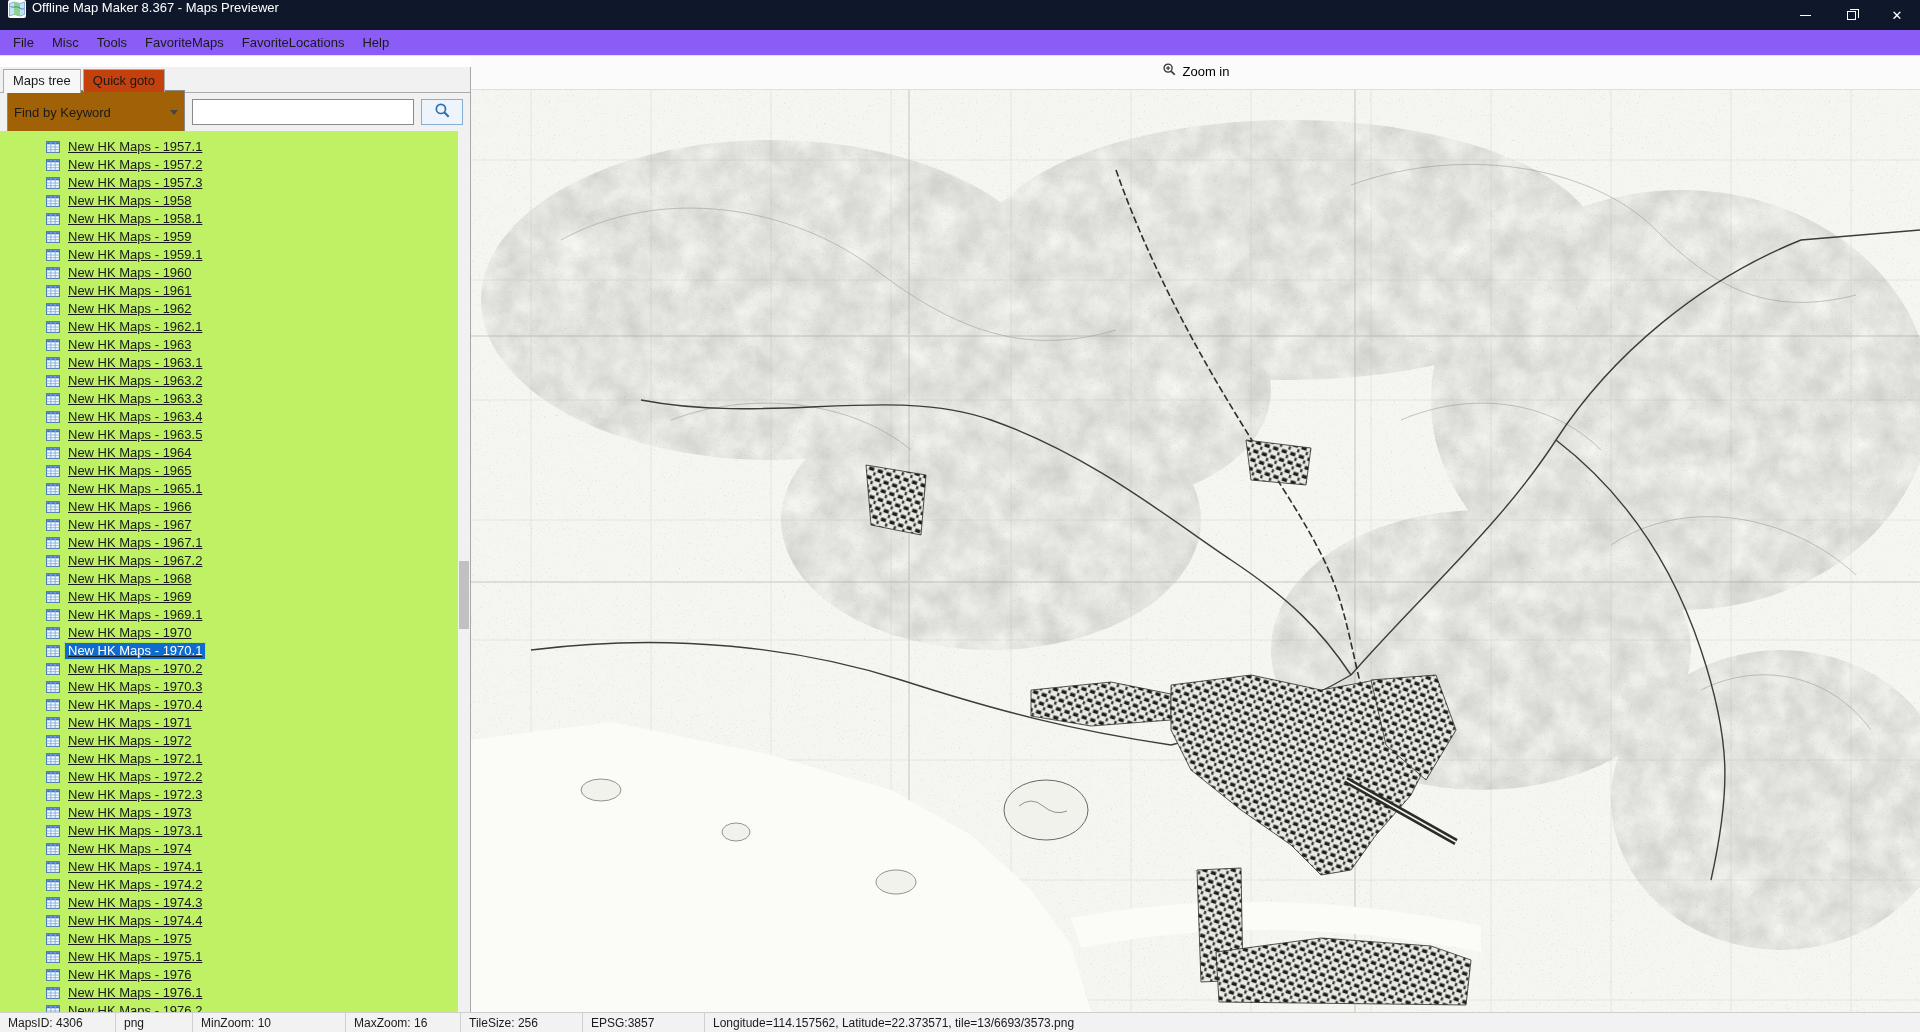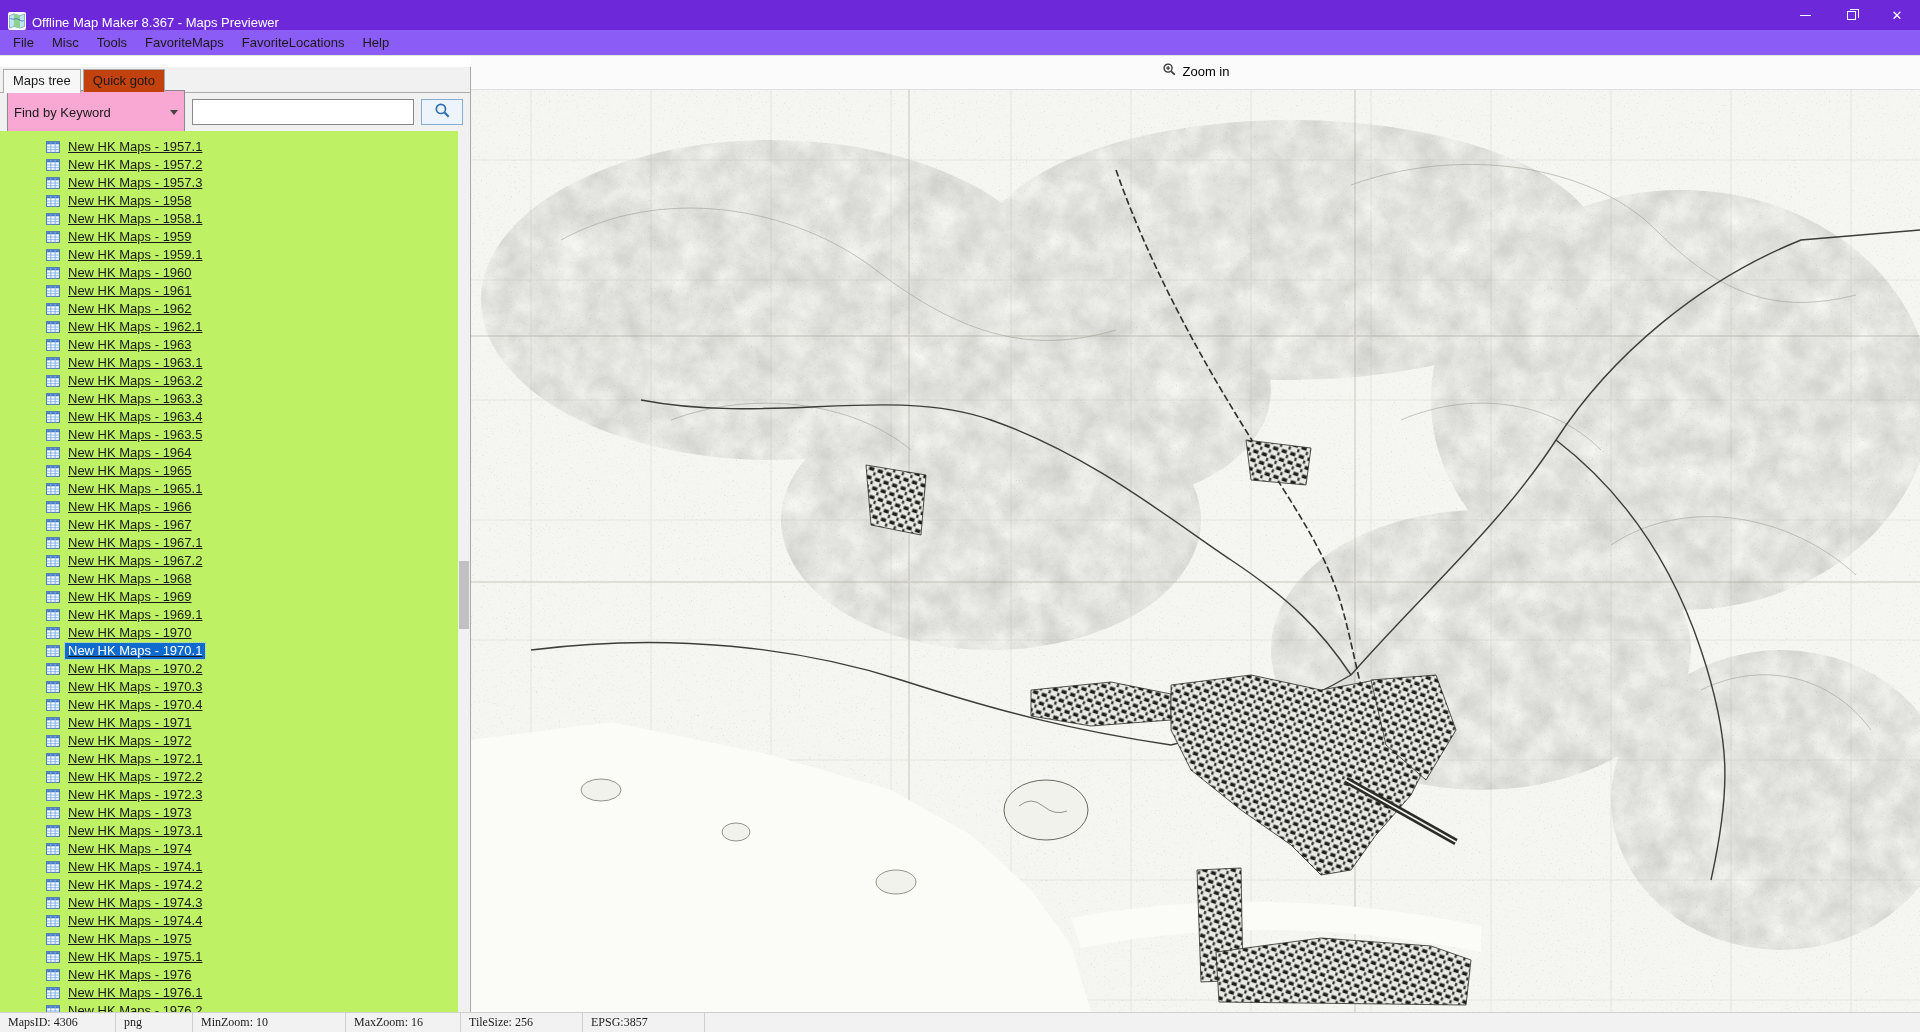--- a/index.html
+++ b/index.html
@@ -1,20 +1,20 @@
 <!DOCTYPE html>
 <html><head>
 <meta charset="utf-8">
 <style>
   * { box-sizing: border-box; margin: 0; padding: 0; }
   html,body { width:1920px; height:1032px; overflow:hidden;
     font-family:"Liberation Sans", sans-serif; font-size:13px; background:#fff; color:#1a1a1a; }
 
   
-  .titlebar { height:30px; background:#6d28d9; color:#fff; display:flex; align-items:flex-end; }
+  .titlebar { height:30px; background:#0f172a; color:#fff; display:flex; align-items:flex-start; }
   .app-icon { width:18px; height:18px; margin:0 6px 0 8px; flex:0 0 auto; }
   .title-text { font-size:13px; }
   .titlebar .spacer { flex:1; }
   .win-btn { width:46px; height:30px; display:flex; align-items:center; justify-content:center; color:#fff; }
   .min-glyph { display:block; width:11px; height:1px; background:#fff; }
   .restore-glyph { position:relative; width:9px; height:9px; border:1px solid #fff; }
   .restore-glyph::before { content:""; position:absolute; top:-3px; left:2px; width:8px; height:8px;
       border:1px solid #fff; border-left:none; border-bottom:none; }
   .close-glyph { font-size:13px; line-height:1; }
 
@@ -30,21 +30,21 @@
 
   
   .tabs { height:26px; display:flex; align-items:flex-end; padding-left:3px; background:#f1f1f1;
       border-bottom:1px solid #ababab; }
   .tab { padding:3px 9px 4px; border:1px solid #ababab; border-bottom:none; background:#c2410c;
       margin-right:2px; position:relative; }
   .tab.active { background:#f7f7f7; margin-bottom:-1px; padding-bottom:5px; z-index:2; }
 
   
   .search-row { height:38px; display:flex; align-items:center; gap:7px; padding:0 7px; background:#f1f1f1; }
-  .combo { width:178px; height:44px; background:#f9a8d4; border:1px solid #8a8a8a;
+  .combo { width:178px; height:44px; background:#a16207; border:1px solid #8a8a8a;
       display:flex; align-items:center; justify-content:space-between; padding:0 6px; }
   .combo-arrow { width:0; height:0; border-left:4px solid transparent; border-right:4px solid transparent;
       border-top:5px solid #444; }
   .search-input { flex:1; height:26px; border:1px solid #8a8a8a; padding:0 6px; font:inherit; background:#fff; }
   .search-btn { width:42px; height:26px; background:#eef4fb; border:1px solid #86aed2;
       display:flex; align-items:center; justify-content:center; }
 
   
   .tree { flex:1; background:#bef264; position:relative; overflow:hidden; padding:7px 0 0 46px;text-decoration:underline; }
   .tree-item { height:18px; display:flex; align-items:center; gap:5px; white-space:nowrap; }
@@ -63,21 +63,21 @@
   .rect-glyph { width:13px; height:11px; border:1px dashed #444; display:block; }
   .toolbar-input { width:282px; height:24px; border:1px solid #b3b3b3; padding:0 6px; font:inherit; background:#fff; margin-left:4px; }
 
   
   .map-area { flex:1; background:#f5f5f1; overflow:hidden; position:relative; }
   .map-area svg { display:block; }
 
   
   .statusbar { height:20px; background:#f2f2f2; border-top:1px solid #cfcfcf; display:flex;
       align-items:stretch; font-size:12px; }
-  .seg { display:flex; align-items:center; padding:0 8px; border-right:1px solid #cfcfcf; white-space:nowrap;font-family:Liberation Serif, serif; }
+  .seg { display:flex; align-items:center; padding:0 8px; border-right:1px solid #cfcfcf; white-space:nowrap; }
   .seg-mapsid { width:116px; } .seg-format { width:77px; } .seg-minzoom { width:153px; }
   .seg-maxzoom { width:115px; } .seg-tilesize { width:122px; } .seg-epsg { width:122px; }
   .seg-pos { flex:1; border-right:none; }
 </style>
 </head>
 <body>
 
 <div class="titlebar">
   <span class="app-icon">
     <svg width="18" height="18" viewBox="0 0 18 18">
@@ -852,13 +852,14 @@
   </div>
 </div>
 
 <div class="statusbar">
   <span class="seg seg-mapsid">MapsID: 4306</span>
   <span class="seg seg-format">png</span>
   <span class="seg seg-minzoom">MinZoom: 10</span>
   <span class="seg seg-maxzoom">MaxZoom: 16</span>
   <span class="seg seg-tilesize">TileSize: 256</span>
   <span class="seg seg-epsg">EPSG:3857</span>
+  <span class="seg seg-pos">Longitude=114.157562, Latitude=22.373571, tile=13/6693/3573.png</span>
 </div>
 
 </body></html>

